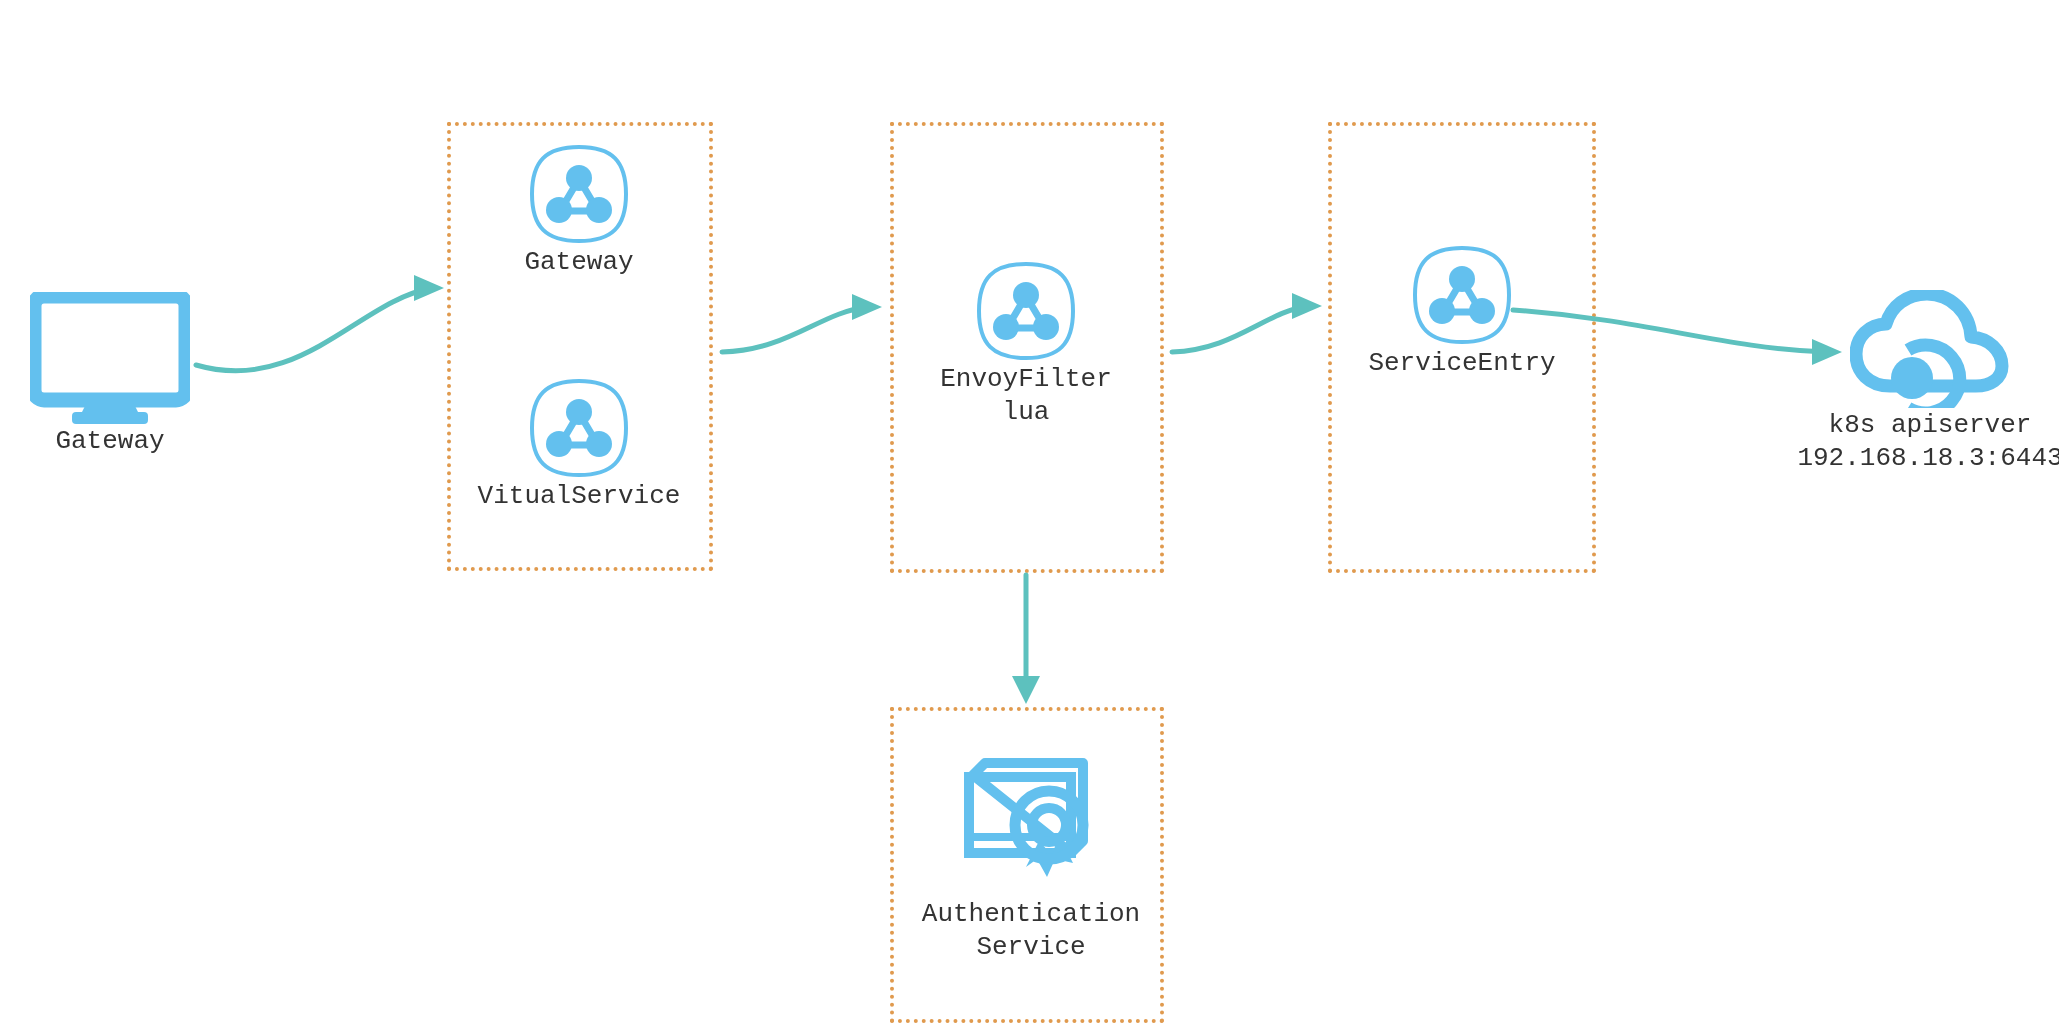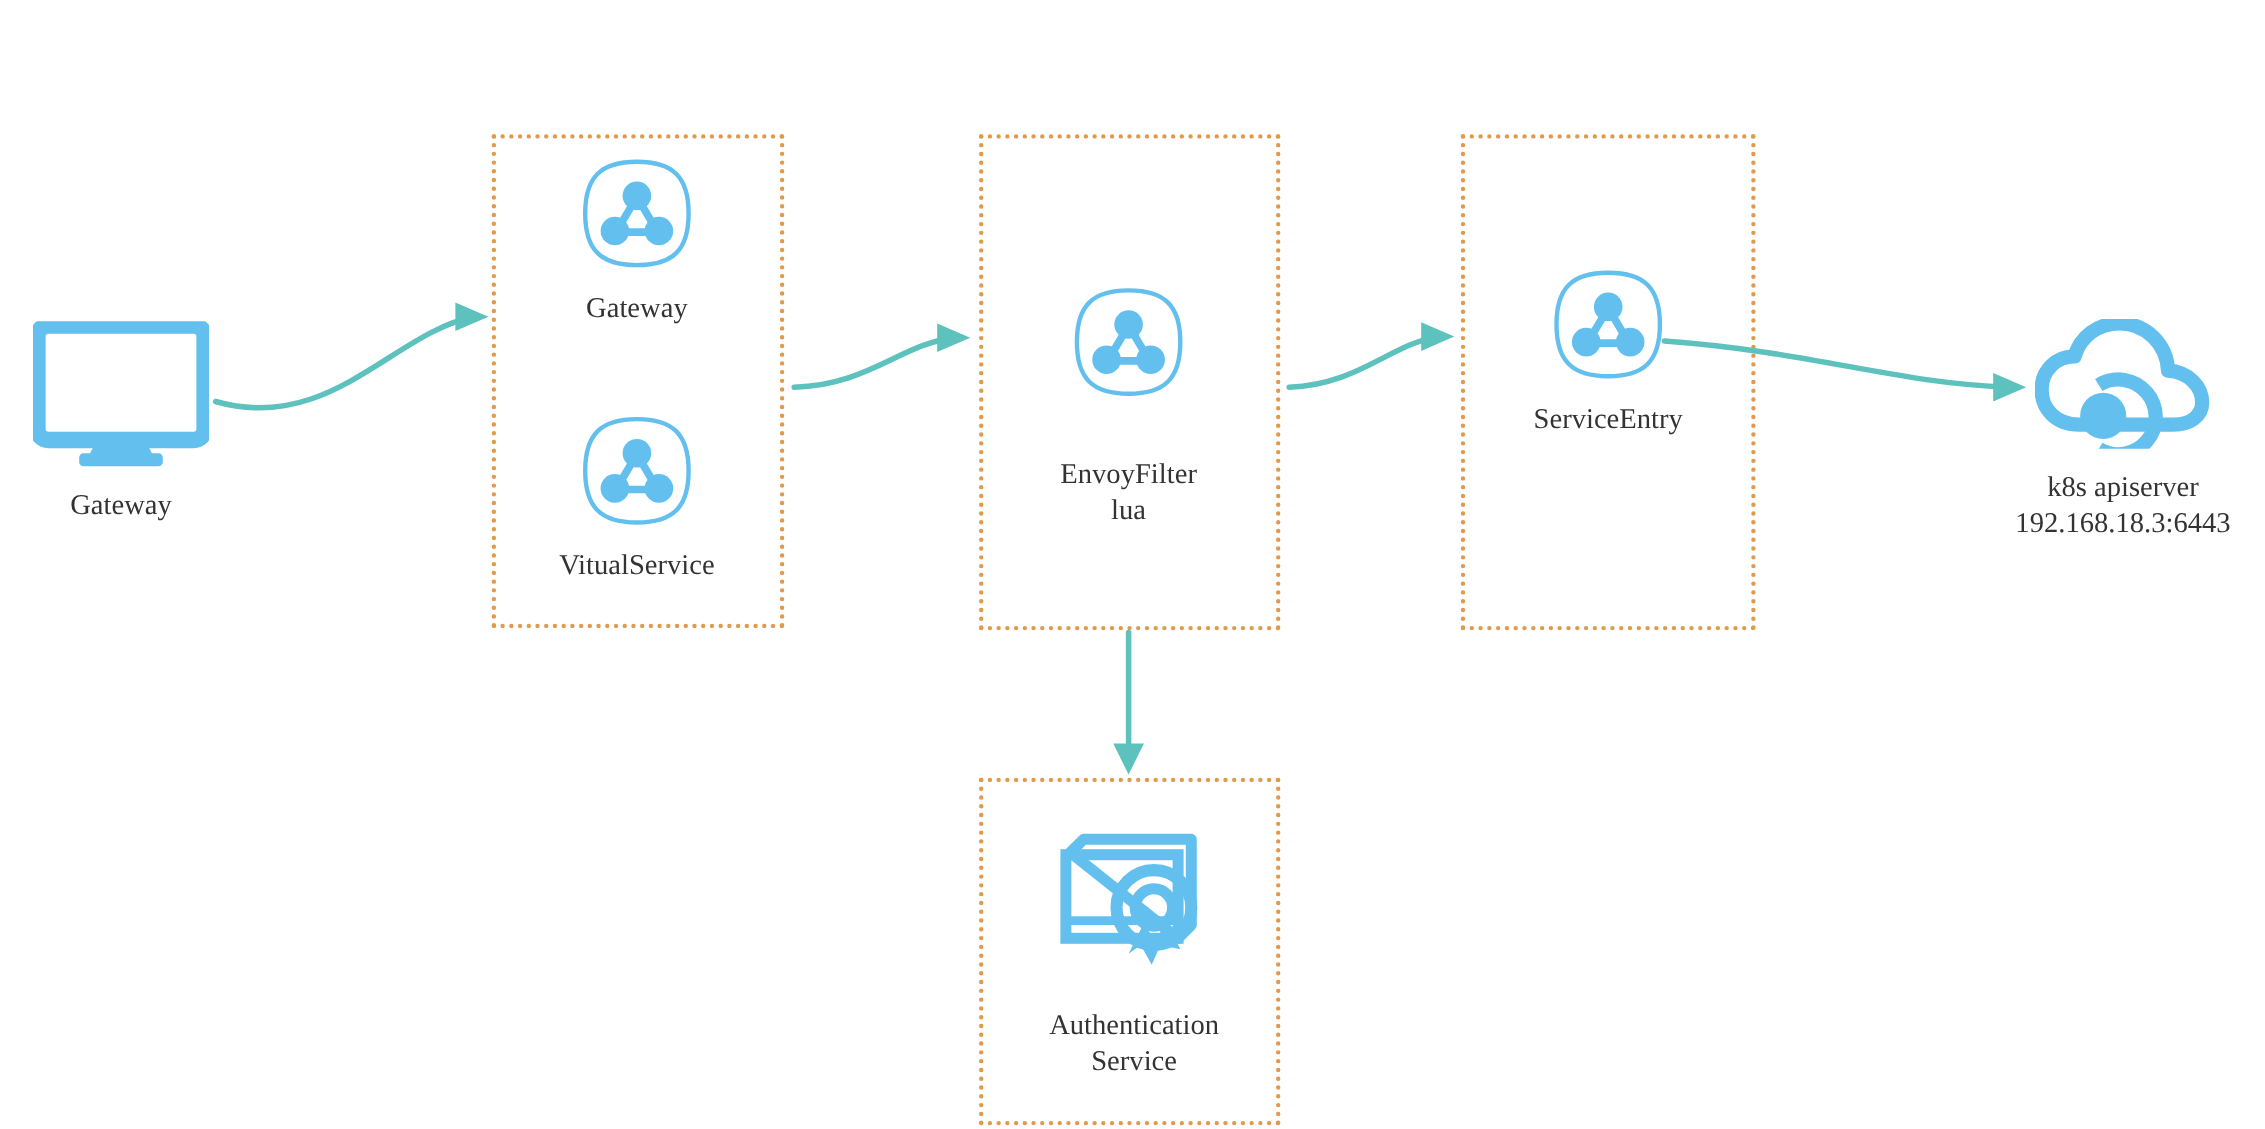--- a/index.html
+++ b/index.html
@@ -29,27 +29,27 @@
     display: flex;
     flex-direction: column;
     align-items: center;
     justify-content: flex-start;
   }
   .node-icon {
     display: block;
     line-height: 0;
   }
   .node-label {
-    margin-top: 18px;
+    margin-top: 1px;
     font-size: 26px;
     line-height: 1.28;
     color: #333333;
     text-align: center;
     white-space: pre;
-    font-family: Liberation Serif, serif;
+    font-family: Liberation Mono, monospace;
   }
   #edges {
     position: absolute;
     left: 0;
     top: 0;
     width: 2059px;
     height: 1026px;
     pointer-events: none;
   }
   .edge-path {
@@ -125,21 +125,21 @@
         <path d="M 51 4 C 84 4 98 18 98 51 C 98 84 84 98 51 98 C 18 98 4 84 4 51 C 4 18 18 4 51 4 Z" fill="#ffffff" stroke="#63C0EE" stroke-width="4"></path>
         <path d="M 51 36 L 32 68 M 51 36 L 70 68 M 32 68 L 70 68" stroke="#63C0EE" stroke-width="7" fill="none"></path>
         <circle cx="51" cy="35" r="13" fill="#63C0EE"></circle>
         <circle cx="31" cy="67" r="13" fill="#63C0EE"></circle>
         <circle cx="71" cy="67" r="13" fill="#63C0EE"></circle>
       </svg>
     </span>
     <span class="node-label">VitualService</span>
   </div>
 
-  <div class="node" style="left:975px; top:260px; width:102px;gap:34px;">
+  <div class="node" style="left:975px; top:260px; width:102px;">
     <span class="node-icon">
       <svg width="102" height="102" viewBox="0 0 102 102" xmlns="http://www.w3.org/2000/svg">
         <path d="M 51 4 C 84 4 98 18 98 51 C 98 84 84 98 51 98 C 18 98 4 84 4 51 C 4 18 18 4 51 4 Z" fill="#ffffff" stroke="#63C0EE" stroke-width="4"></path>
         <path d="M 51 36 L 32 68 M 51 36 L 70 68 M 32 68 L 70 68" stroke="#63C0EE" stroke-width="7" fill="none"></path>
         <circle cx="51" cy="35" r="13" fill="#63C0EE"></circle>
         <circle cx="31" cy="67" r="13" fill="#63C0EE"></circle>
         <circle cx="71" cy="67" r="13" fill="#63C0EE"></circle>
       </svg>
     </span>
     <span class="node-label">EnvoyFilter

